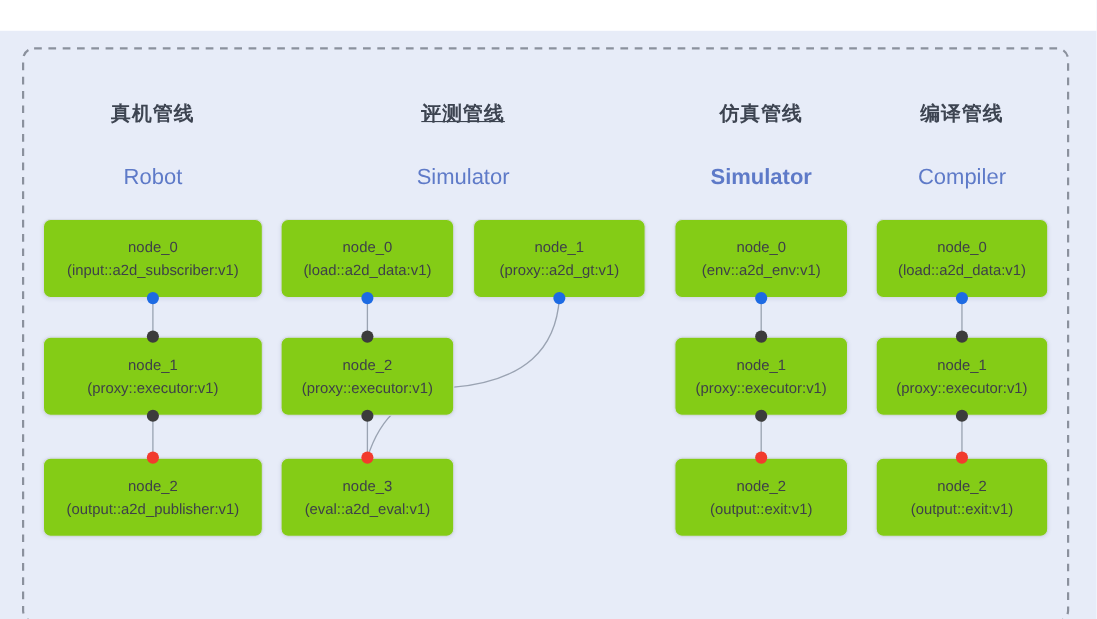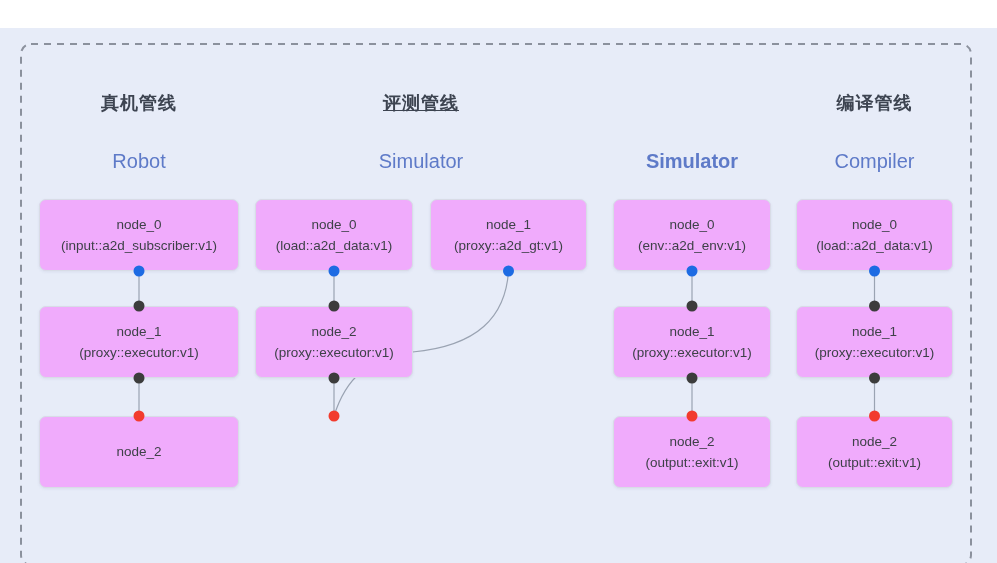--- a/index.html
+++ b/index.html
@@ -44,21 +44,21 @@
     position: absolute;
     width: 300px;
     text-align: center;
     font-size: 20px;
     font-weight: 500;
     color: #5e7ac8;
   }
 
   .node-box {
     position: absolute;
-    background: #f0abfc;
+    background: #84cc16;
     border: 1px solid #d8dce6;
     border-radius: 7px;
     box-shadow: 0 1px 3px rgba(50, 70, 120, 0.08);
     display: flex;
     flex-direction: column;
     align-items: center;
     justify-content: center;
     gap: 1px;
   }
   .node-name, .node-type {
@@ -95,35 +95,41 @@
       <div class="node-box" style="left: 39px; top: 171px; width: 200px; height: 72px;">
         <span class="node-name">node_0</span>
         <span class="node-type">(input::a2d_subscriber:v1)</span>
       </div>
       <div class="node-box" style="left: 39px; top: 278px; width: 200px; height: 72px;">
         <span class="node-name">node_1</span>
         <span class="node-type">(proxy::executor:v1)</span>
       </div>
       <div class="node-box" style="left: 39px; top: 388px; width: 200px; height: 72px;">
         <span class="node-name">node_2</span>
+        <span class="node-type">(output::a2d_publisher:v1)</span>
       </div>
       <div class="title-zh" style="left: 271px; top: 63px; text-decoration: underline;">评测管线</div>
       <div class="title-en" style="left: 271px; top: 122px;">Simulator</div>
       <div class="node-box" style="left: 255px; top: 171px; width: 158px; height: 72px;">
         <span class="node-name">node_0</span>
         <span class="node-type">(load::a2d_data:v1)</span>
       </div>
       <div class="node-box" style="left: 430px; top: 171px; width: 157px; height: 72px;">
         <span class="node-name">node_1</span>
         <span class="node-type">(proxy::a2d_gt:v1)</span>
       </div>
       <div class="node-box" style="left: 255px; top: 278px; width: 158px; height: 72px;">
         <span class="node-name">node_2</span>
         <span class="node-type">(proxy::executor:v1)</span>
       </div>
+      <div class="node-box" style="left: 255px; top: 388px; width: 158px; height: 72px;">
+        <span class="node-name">node_3</span>
+        <span class="node-type">(eval::a2d_eval:v1)</span>
+      </div>
+      <div class="title-zh" style="left: 542px; top: 63px;">仿真管线</div>
       <div class="title-en" style="left: 542px; top: 122px; font-weight: bold;">Simulator</div>
       <div class="node-box" style="left: 613px; top: 171px; width: 158px; height: 72px;">
         <span class="node-name">node_0</span>
         <span class="node-type">(env::a2d_env:v1)</span>
       </div>
       <div class="node-box" style="left: 613px; top: 278px; width: 158px; height: 72px;">
         <span class="node-name">node_1</span>
         <span class="node-type">(proxy::executor:v1)</span>
       </div>
       <div class="node-box" style="left: 613px; top: 388px; width: 158px; height: 72px;">

